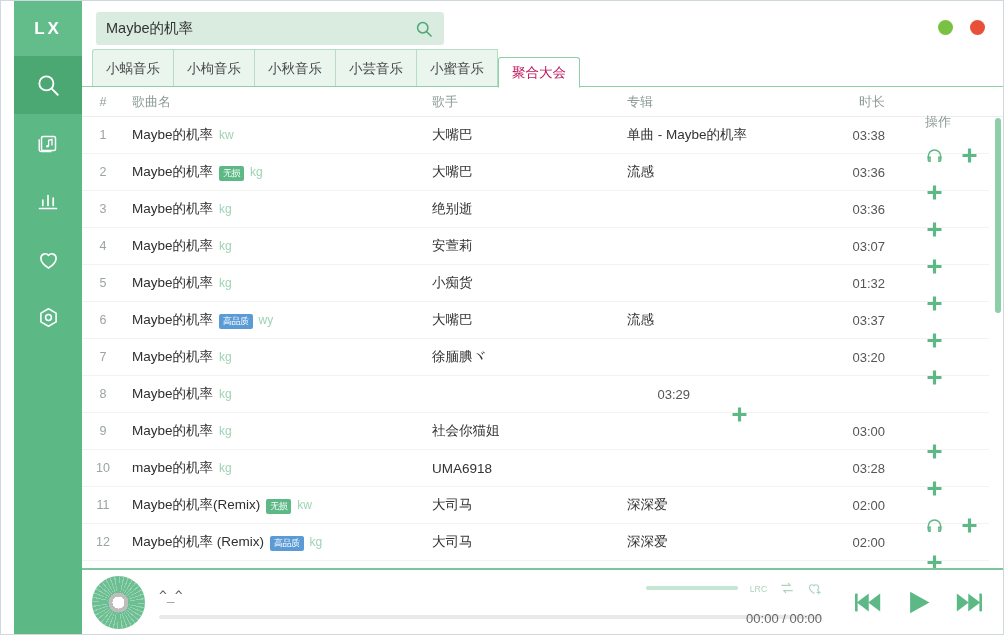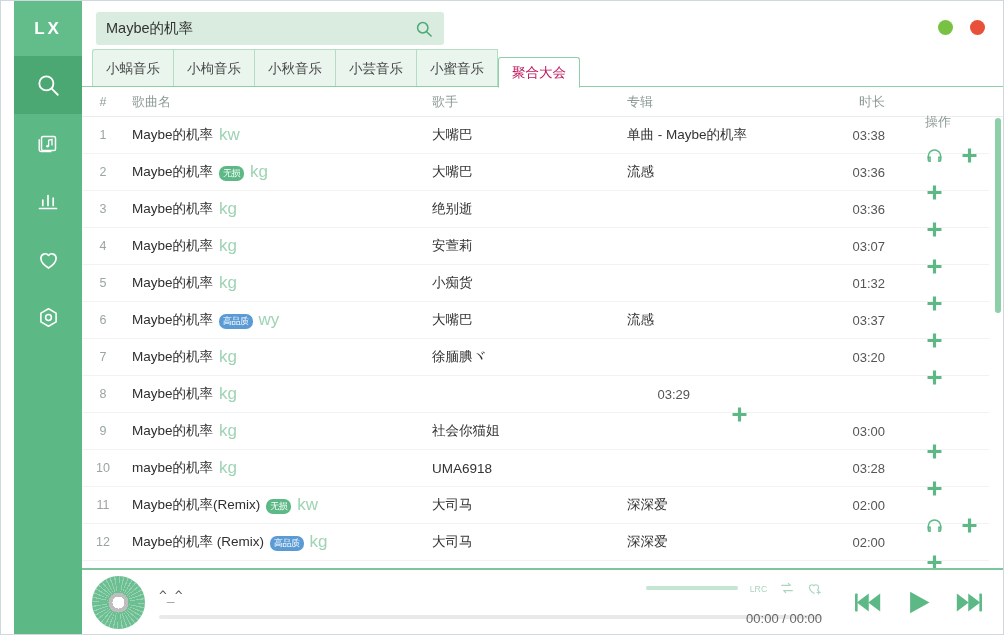--- a/index.html
+++ b/index.html
@@ -147,29 +147,29 @@
   .c-time { width: 92px; min-width: 92px; text-align: right; padding-right: 24px; color: #555; font-size: 13px; }
   .c-ops { flex: 1; display: flex; align-items: center; gap: 16px; padding-left: 16px; margin-top: 40px; }
   .thead .c-num, .thead .c-name, .thead .c-artist,
   .thead .c-album, .thead .c-time, .thead .c-ops { color: #8d9b93; }
   .thead .c-time { text-align: right; }
   .song-title { white-space: nowrap; color: #2f2f2f; }
   .badge {
     display: inline-block;
     font-size: 9px; line-height: 12px;
     padding: 1px 4px 2px 4px;
-    border-radius: 7px;
+    border-radius: 2px;
     color: #ffffff;
     position: relative; top: 1px;
     letter-spacing: -0.5px;
   }
   .badge.lossless { background: #5cb986; }
   .badge.hq { background: #5b9bd5; }
   .src {
-    font-size: 17px; color: #9ed3b4; white-space: nowrap;
+    font-size: 12px; color: #9ed3b4; white-space: nowrap;
   }
   .op-icon { cursor: pointer; display: inline-flex; }
   .scrollbar-track {
     position: absolute; right: 2px; top: 31px; bottom: 2px;
     width: 6px;
   }
   .scrollbar-thumb {
     position: absolute; top: 0; left: 0;
     width: 6px; height: 195px;
     background: #8ccfa8; border-radius: 3px;

